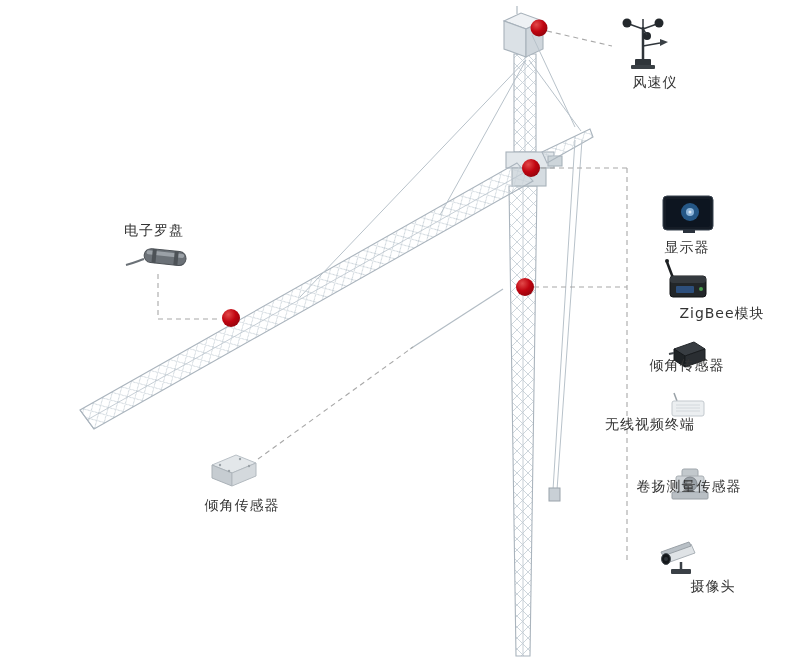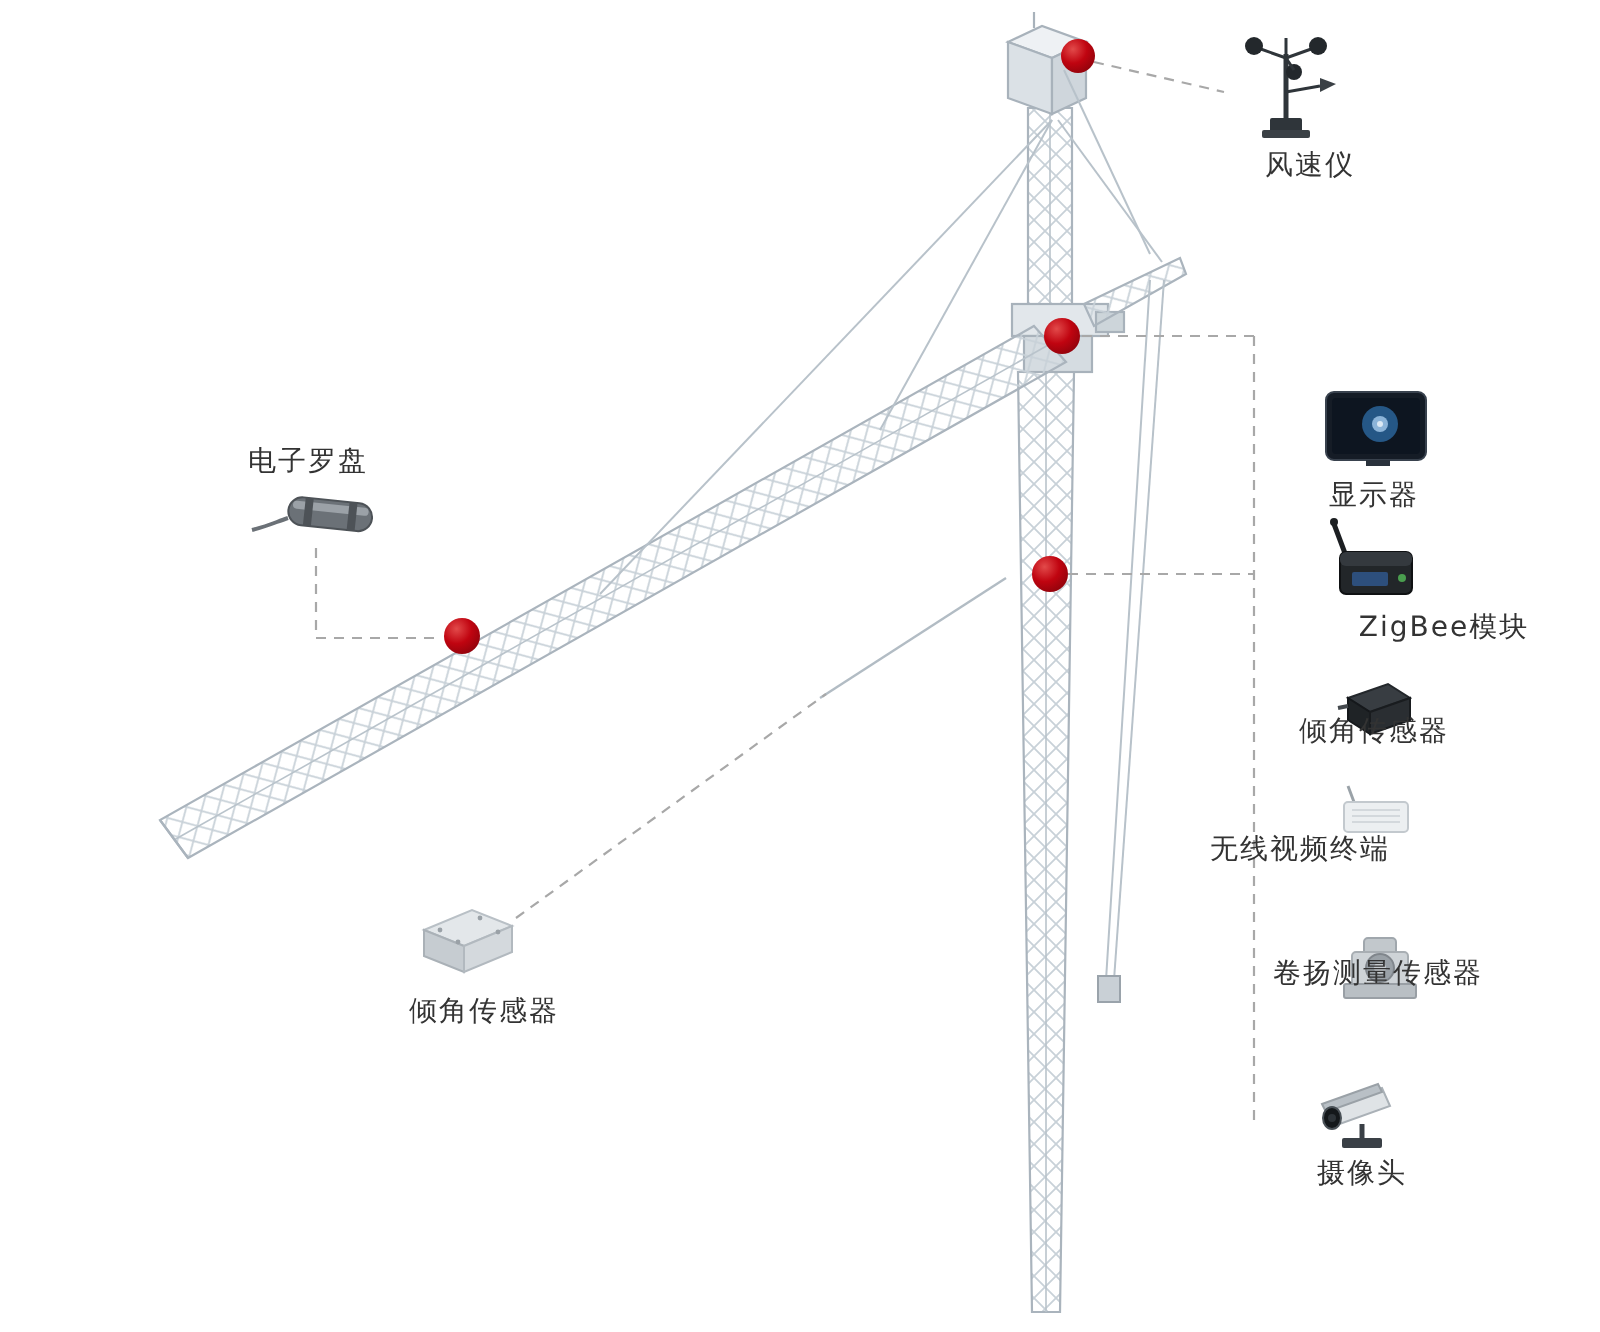--- a/index.html
+++ b/index.html
@@ -209,15 +209,15 @@
   </div>
 
   <div class="label" style="left:655px;top:74px">风速仪</div>
   <div class="label" style="left:154px;top:222px">电子罗盘</div>
   <div class="label" style="left:242px;top:497px">倾角传感器</div>
   <div class="label" style="left:687px;top:239px">显示器</div>
   <div class="label" style="left:722px;top:305px">ZigBee模块</div>
   <div class="label" style="left:687px;top:357px">倾角传感器</div>
   <div class="label" style="left:650px;top:416px">无线视频终端</div>
   <div class="label" style="left:689px;top:478px">卷扬测量传感器</div>
-  <div class="label" style="left:681px;top:578px">摄像头</div>
+  <div class="label" style="left:713px;top:578px">摄像头</div>
 
 </div>
 
 </body></html>

